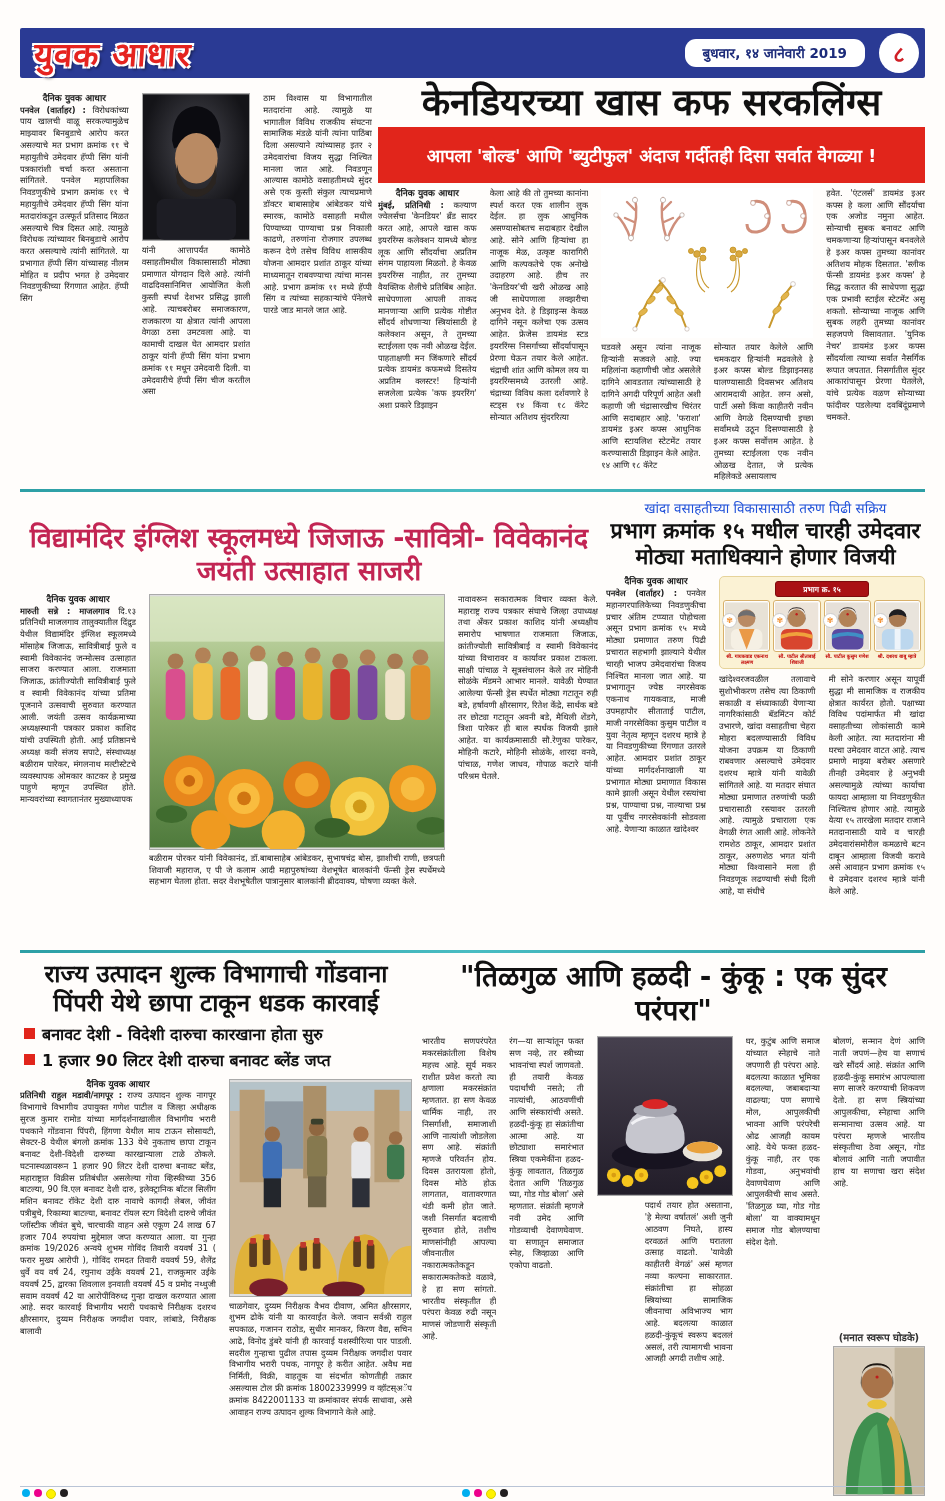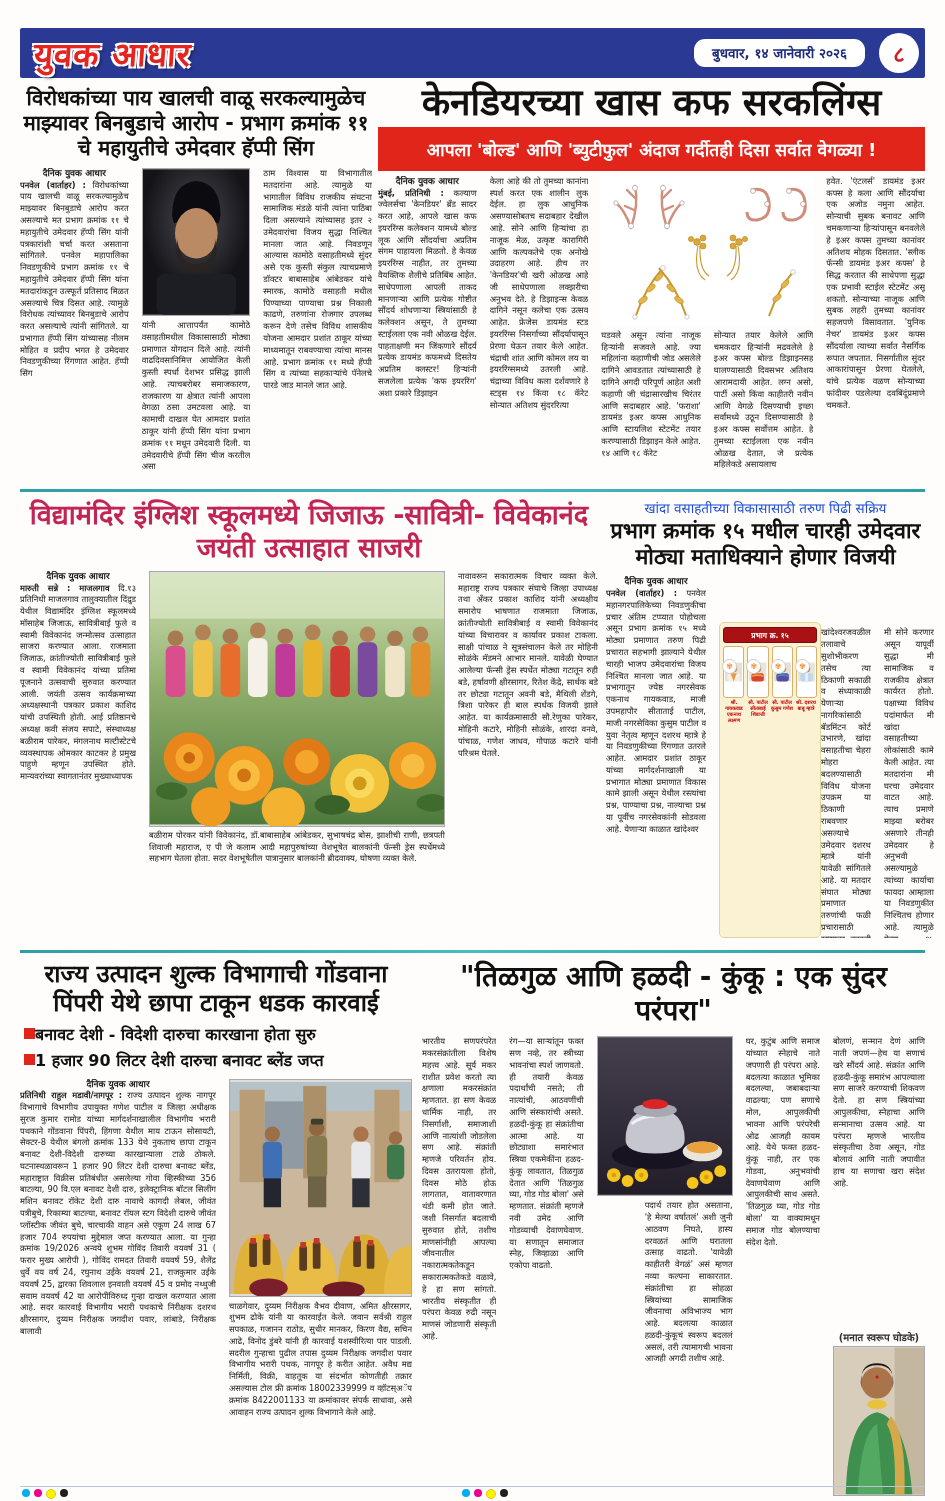--- a/index.html
+++ b/index.html
@@ -22,58 +22,57 @@
   .h-black{font-weight:800;color:#111;text-align:center;line-height:1.22;}
   .cols{display:flex;gap:13px;}
   .col{flex:1;font-size:8.3px;line-height:1.42;text-align:justify;overflow:hidden;color:#222;}
   .byline{font-weight:bold;text-align:center;font-size:9px;line-height:1.3;}
   .place{font-weight:bold;}
   .photo{display:block;width:100%;border:1px solid #aaa;box-sizing:border-box;background:#ddd;}
   .divider{left:20px;width:905px;height:3px;background:linear-gradient(90deg,#2d9fa5,#49bcc2,#2d9fa5);}
 
   
   .redstrip{background:#e1251b;color:#fff;font-weight:bold;font-size:17.5px;text-align:center;
-            padding:10px 2px;margin:4px 0 5px;}
-  
-  .school-h{color:#c22553;}
+            padding:16px 2px;margin:4px 0 5px;}
+  
+  .school-h{color:#c22553;margin-top:23px;}
   
   .kicker{font-weight:normal;font-size:13.5px;text-align:center;color:#1d4ed8;}
   .cand-panel{background:#fbf2d4;border:1px solid #e6d39a;border-radius:5px;padding:4px 3px 2px;}
   .badge{background:#a91114;color:#fff;font-size:7.5px;font-weight:bold;text-align:center;width:92px;
          margin:0 auto 3px;padding:2px 0;border-radius:3px;border:1px solid #7d0a0d;}
   .cand-row{display:flex;gap:3px;justify-content:space-between;}
   .cand{width:24%;background:#fff;border:1px solid #d8b06a;border-radius:3px;padding:1px;position:relative;}
   .cand svg{width:100%;height:48px;display:block;}
   .lotus{position:absolute;left:-2px;top:12px;width:13px;height:13px;background:#fff;border:1px solid #ccc;
          border-radius:50%;display:flex;align-items:center;justify-content:center;font-size:8px;color:#f28c28;}
   .cand-names{display:flex;gap:2px;margin-top:2px;}
   .cand-name{width:25%;font-size:5px;line-height:1.15;color:#c00000;font-weight:bold;text-align:center;}
   
-  .bullet{display:flex;align-items:center;gap:0;font-size:16px;font-weight:bold;margin:4px 0 0 4px;color:#111;}
+  .bullet{display:flex;align-items:center;gap:7px;font-size:16px;font-weight:bold;margin:4px 0 0 4px;color:#111;}
   .sq{width:11px;height:11px;background:#e1251b;flex:none;}
   
   .caption{font-size:10px;font-weight:bold;text-align:center;color:#333;margin:2px 0;}
 
   .dots{display:flex;gap:4px;}
   .dot{width:8px;height:8px;border-radius:50%;}
   .endline{left:20px;top:1486px;width:905px;height:1px;background:#b9c4d6;}
 </style>
 </head>
 <body>
 
 <div class="page">
 
   <div class="abs masthead">
     <div class="logo">युवक आधार</div>
-    <div class="datebox">बुधवार, १४ जानेवारी २०२६</div>
+    <div class="datebox">बुधवार, १४ जानेवारी 2019</div>
     <div class="pagenum">८</div>
   </div>
 
   <div class="abs" style="left:20px;top:86px;width:352px;height:400px;">
-    <div class="h-black" style="font-size:20.5px;">विरोधकांच्या पाय खालची वाळू सरकल्यामुळेच माझ्यावर बिनबुडाचे आरोप - प्रभाग क्रमांक ११ चे महायुतीचे उमेदवार हॅप्पी सिंग</div>
     <div class="cols" style="margin-top:7px;height:316px;">
       <div class="col">
         <div class="byline">दैनिक युवक आधार</div>
         <div><span class="place">पनवेल (वार्ताहर) :</span>
              <span>विरोधकांच्या पाय खालची वाळू सरकल्यामुळेच माझ्यावर बिनबुडाचे आरोप करत असल्याचे मत प्रभाग क्रमांक ११ चे महायुतीचे उमेदवार हॅप्पी सिंग यांनी पत्रकारांशी चर्चा करत असताना सांगितले. पनवेल महापालिका निवडणुकीचे प्रभाग क्रमांक ११ चे महायुतीचे उमेदवार हॅप्पी सिंग यांना मतदारांकडून उत्स्फूर्त प्रतिसाद मिळत असल्याचे चित्र दिसत आहे. त्यामुळे विरोधक त्यांच्यावर बिनबुडाचे आरोप करत असल्याचे त्यांनी सांगितले. या प्रभागात हॅप्पी सिंग यांच्यासह नीलम मोहित व प्रदीप भगत हे उमेदवार निवडणुकीच्या रिंगणात आहेत. हॅप्पी सिंग</span></div>
       </div>
       <div class="col">
         <svg class="photo" viewBox="0 0 110 150" style="height:148px;">
           <defs>
               <radialGradient id="pg" cx="50%" cy="35%">
@@ -282,21 +281,21 @@
 
   <div class="abs" style="left:606px;top:499px;width:319px;height:448px;">
     <div class="kicker">खांदा वसाहतीच्या विकासासाठी तरुण पिढी सक्रिय</div>
     <div class="h-black" style="font-size:21.5px;margin-top:1px;">प्रभाग क्रमांक १५ मधील चारही उमेदवार मोठ्या मताधिक्याने  होणार विजयी</div>
     <div class="cols" style="margin-top:6px;height:362px;">
       <div class="col" style="flex:none;width:100px;">
         <div class="byline">दैनिक युवक आधार</div>
         <div><span class="place">पनवेल (वार्ताहर) :</span>
              <span>पनवेल महानगरपालिकेच्या निवडणुकीचा प्रचार अंतिम टप्प्यात पोहोचला असून प्रभाग क्रमांक १५ मध्ये मोठ्या प्रमाणात तरुण पिढी प्रचारात सहभागी झाल्याने येथील चारही भाजप उमेदवारांचा विजय निश्चित मानला जात आहे. या प्रभागातून ज्येष्ठ नगरसेवक एकनाथ गायकवाड, माजी उपमहापौर सीताताई पाटील, माजी नगरसेविका कुसुम पाटील व युवा नेतृत्व म्हणून दशरथ म्हात्रे हे या निवडणुकीच्या रिंगणात उतरले आहेत. आमदार प्रशांत ठाकूर यांच्या मार्गदर्शनाखाली या प्रभागात मोठ्या प्रमाणात विकास कामे झाली असून येथील रस्त्यांचा प्रश्न, पाण्याचा प्रश्न, नाल्याचा प्रश्न या पूर्वीच नगरसेवकांनी सोडवला आहे. येणाऱ्या काळात खांदेश्वर</span></div>
       </div>
-      <div style="flex:1;display:flex;flex-direction:row;margin-top:46px;">
+      <div style="flex:1;display:flex;flex-direction:column;">
         <div class="cand-panel">
           <div class="badge">प्रभाग क्र. १५</div>
           <div class="cand-row">
             <div class="cand">
               <div class="lotus">✾</div>
               <svg viewBox="0 0 44 48">
                   <rect width="44" height="48" fill="#e8e2d6"></rect>
                   <circle cx="22" cy="16" r="9" fill="#b98a63"></circle>
                   <path d="M22 8 a9 7 0 0 1 9 7 q-9 -4 -18 0 a9 7 0 0 1 9 -7" fill="#6e6e70"></path>
                   <rect x="6" y="27" width="32" height="21" rx="6" fill="#f5f0e4"></rect>

